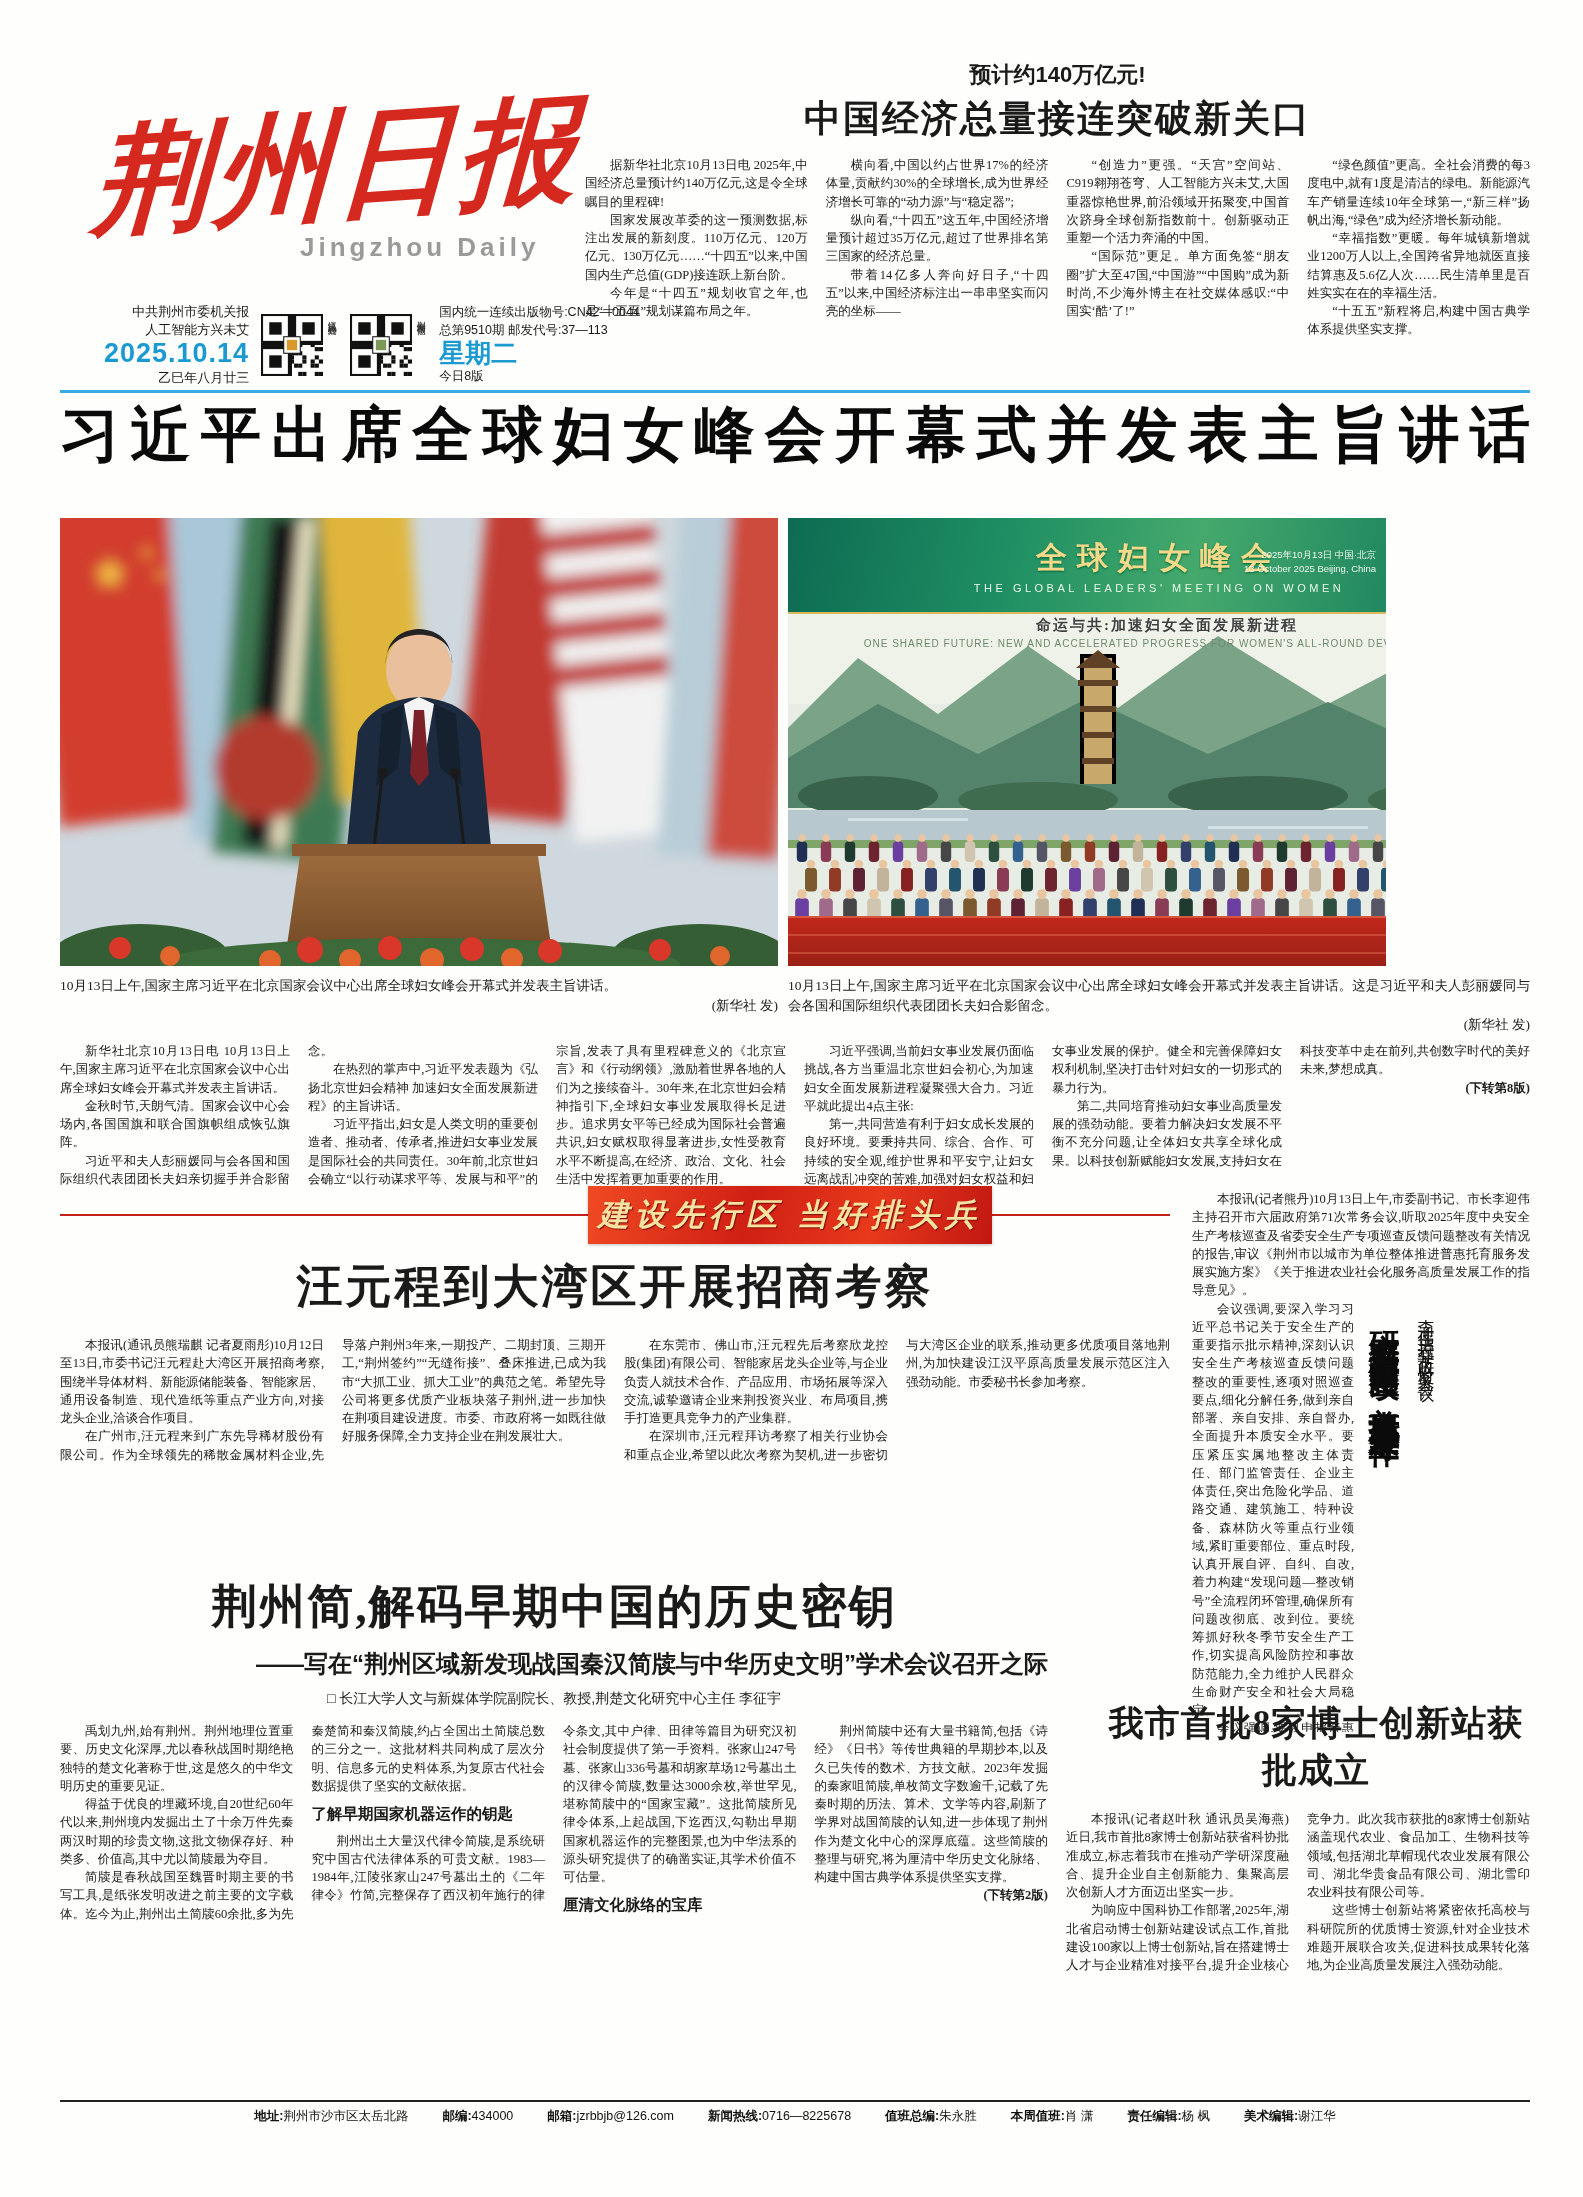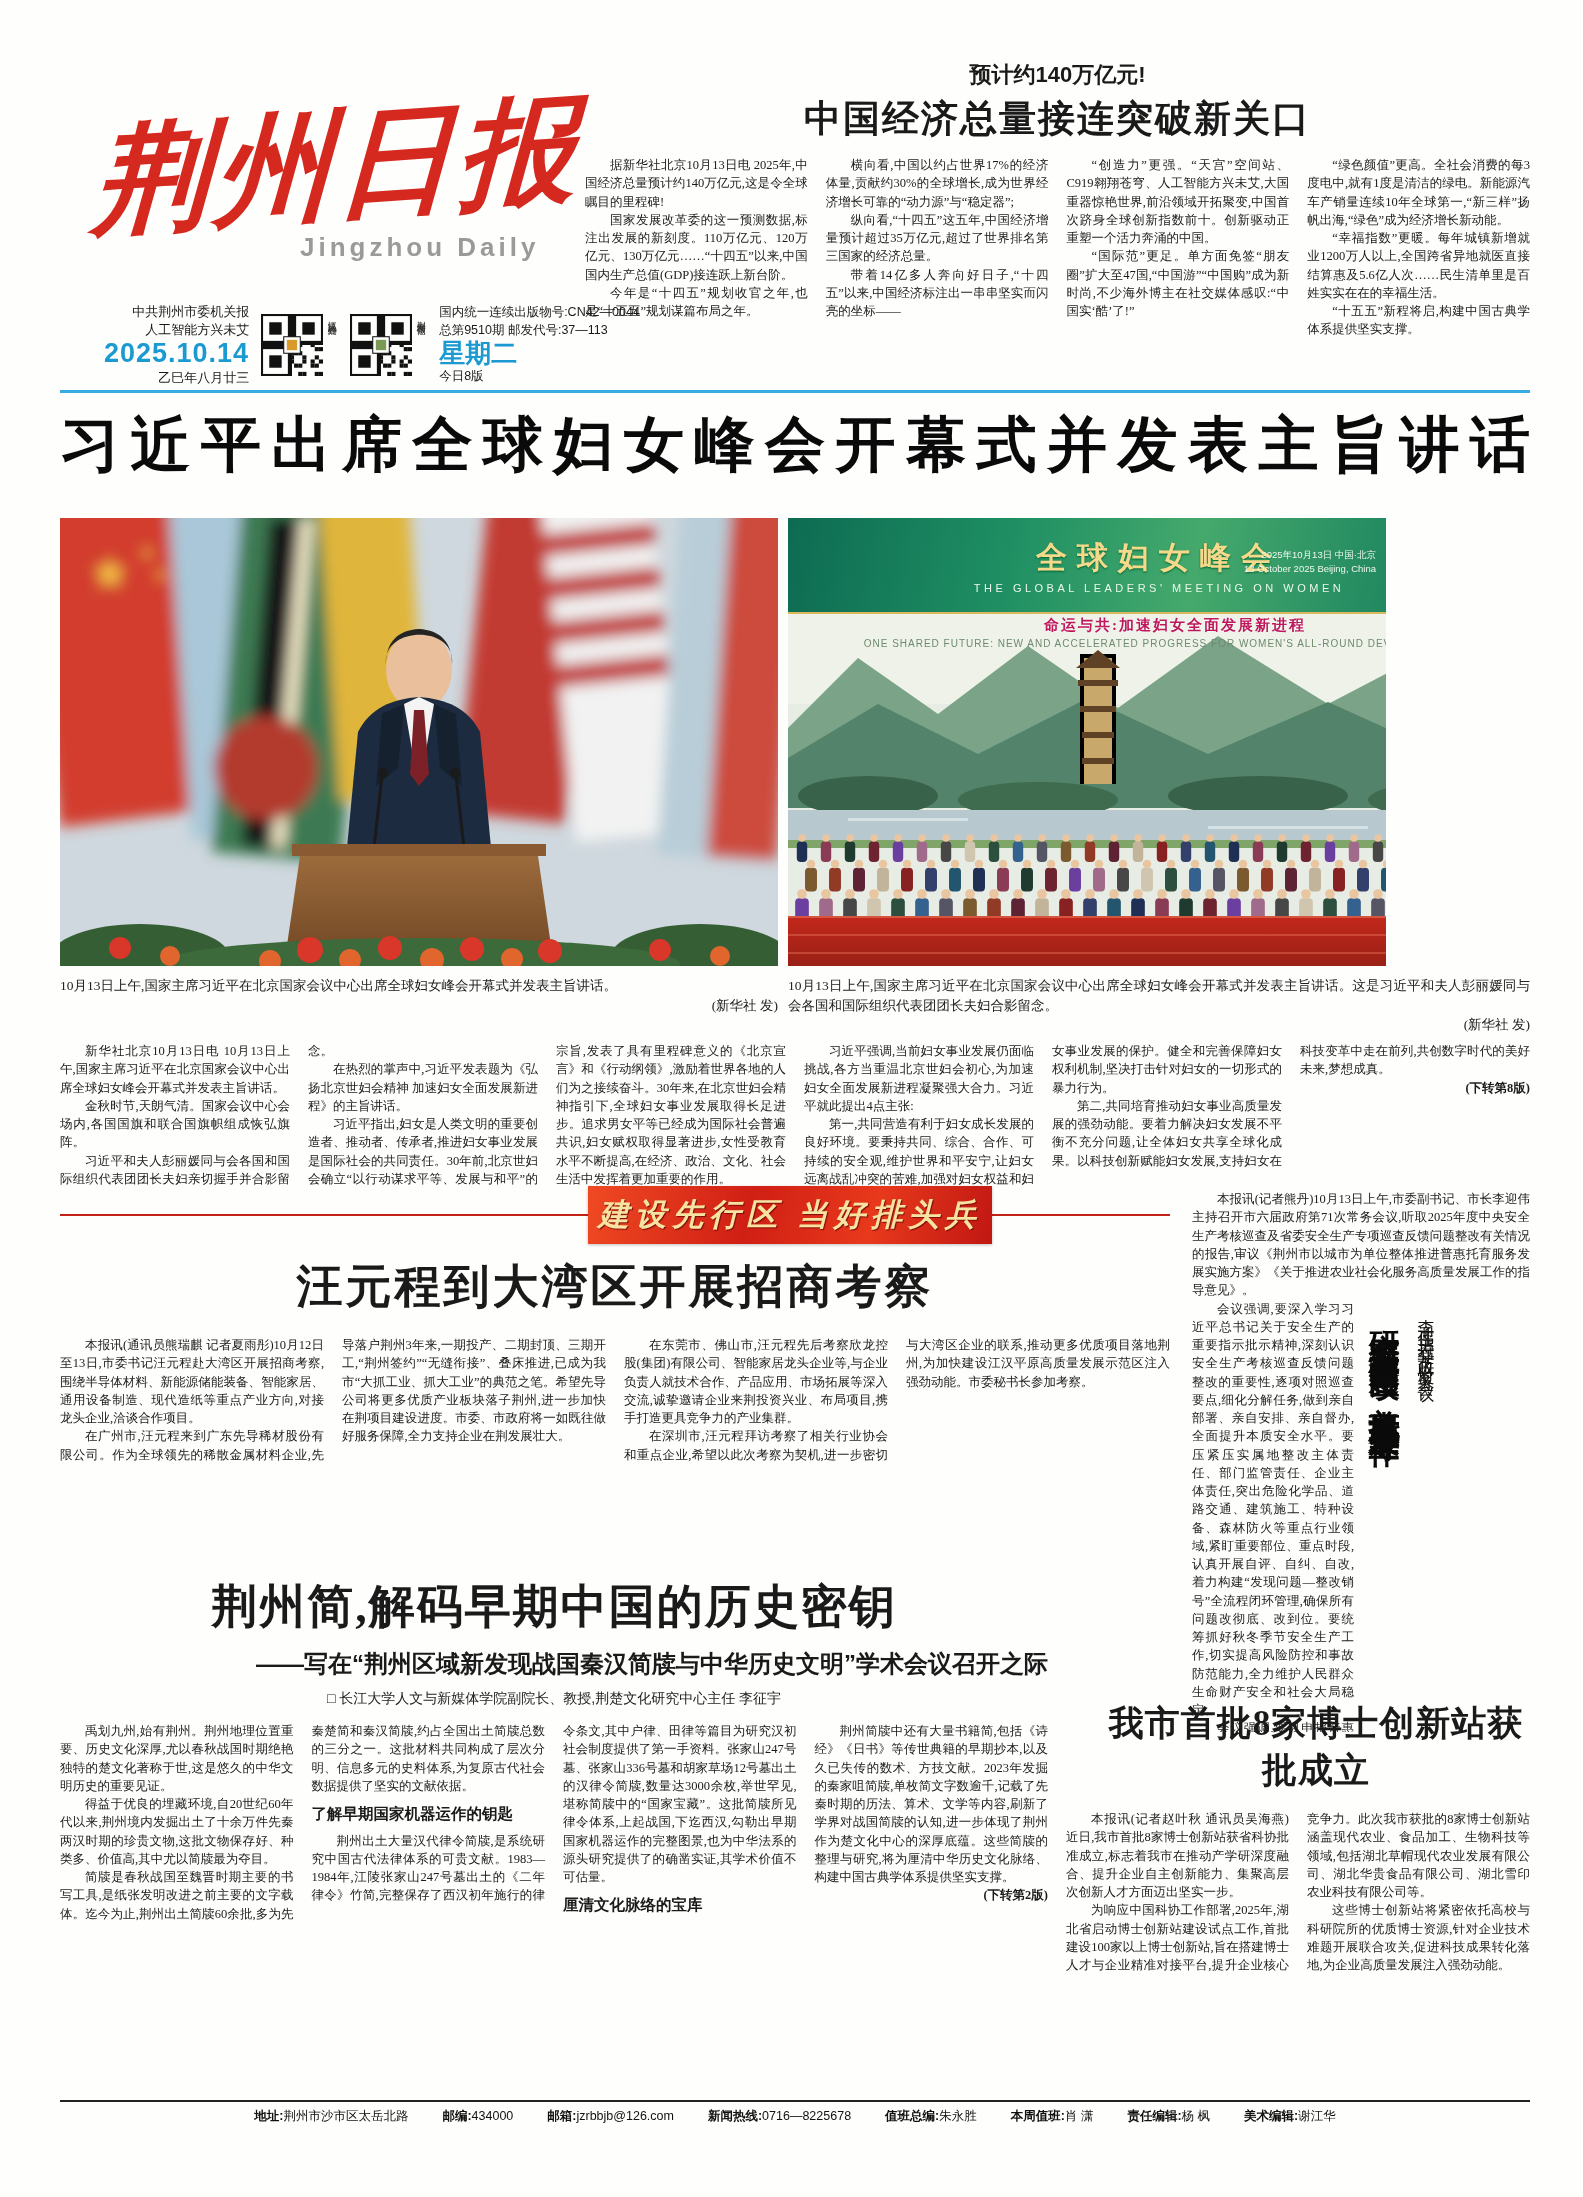--- a/index.html
+++ b/index.html
@@ -38,39 +38,39 @@
   .eco-kicker { text-align:center; font-size:22px; font-weight:bold; font-family:"Liberation Sans",sans-serif; }
   .eco-title { text-align:center; font-size:37px; font-weight:900; letter-spacing:2px; margin:4px 0 12px 0; }
   .article-body { font-size:12.5px; line-height:1.46; text-align:justify; overflow:hidden; }
   .article-body p { text-indent:2em; }
   .eco-body { column-count:4; column-gap:18px; height:222px; }
   
   .blue-rule { position:absolute; left:60px; top:390px; width:1470px; height:3px; background:#36ace2; }
   .footer-rule { position:absolute; left:60px; top:2100px; width:1470px; height:2px; background:#222; }
   
   .lead-headline {
-    position:absolute; left:60px; top:412px; width:1470px; height:74px;
+    position:absolute; left:60px; top:402px; width:1470px; height:74px;
     font-family:"Liberation Sans",sans-serif; font-weight:900; font-size:60px;
     text-align:justify; text-align-last:justify; letter-spacing:0; line-height:1.1; color:#0a0a0a;
   }
   .photo { position:absolute; top:518px; height:448px; overflow:hidden; background:#ccd5d9; }
   .photo svg { display:block; }
   .photo-left { left:60px; width:718px; }
   .photo-right { left:788px; width:598px; }
   .band {
     position:absolute; left:0; top:0; width:742px; height:96px;
     background:linear-gradient(100deg,#0d6b52,#1f8f63 30%,#45a96c 55%,#1b835f 85%,#0f705a);
     display:flex; flex-direction:column; align-items:center; justify-content:center;
     border-bottom:2px solid #d9b95c;
   }
   .band-title { color:#f5d98a; font-size:31px; font-weight:900; letter-spacing:10px; text-shadow:0 1px 2px #063; }
   .band-sub { color:#eaf7ea; font-size:11px; letter-spacing:3.5px; font-family:"Liberation Sans",sans-serif; margin-top:3px; }
   .band-theme {
-    position:absolute; left:16px; top:98px; width:742px; text-align:center;
-    color:#be185d; font-size:15px; font-weight:bold; letter-spacing:2px; text-shadow:0 0 2px #fff;
+    position:absolute; left:8px; top:98px; width:742px; text-align:center;
+    color:#404040; font-size:15px; font-weight:bold; letter-spacing:2px; text-shadow:0 0 2px #fff;
   }
   .band-theme-en {
     position:absolute; left:0; top:120px; width:742px; text-align:center;
     color:#6e8a6e; font-size:10px; letter-spacing:1px; font-family:"Liberation Sans",sans-serif;
   }
   .band-date { position:absolute; right:10px; top:30px; text-align:right; color:#eef7ee; font-size:9.5px; line-height:1.5; font-family:"Liberation Sans",sans-serif; }
   .caption { position:absolute; top:976px; font-size:13.5px; line-height:1.45; color:#222; text-align:justify; }
   .caption-left { left:60px; width:718px; }
   .caption-right { left:788px; width:742px; }
   .credit { display:block; text-align:right; }

